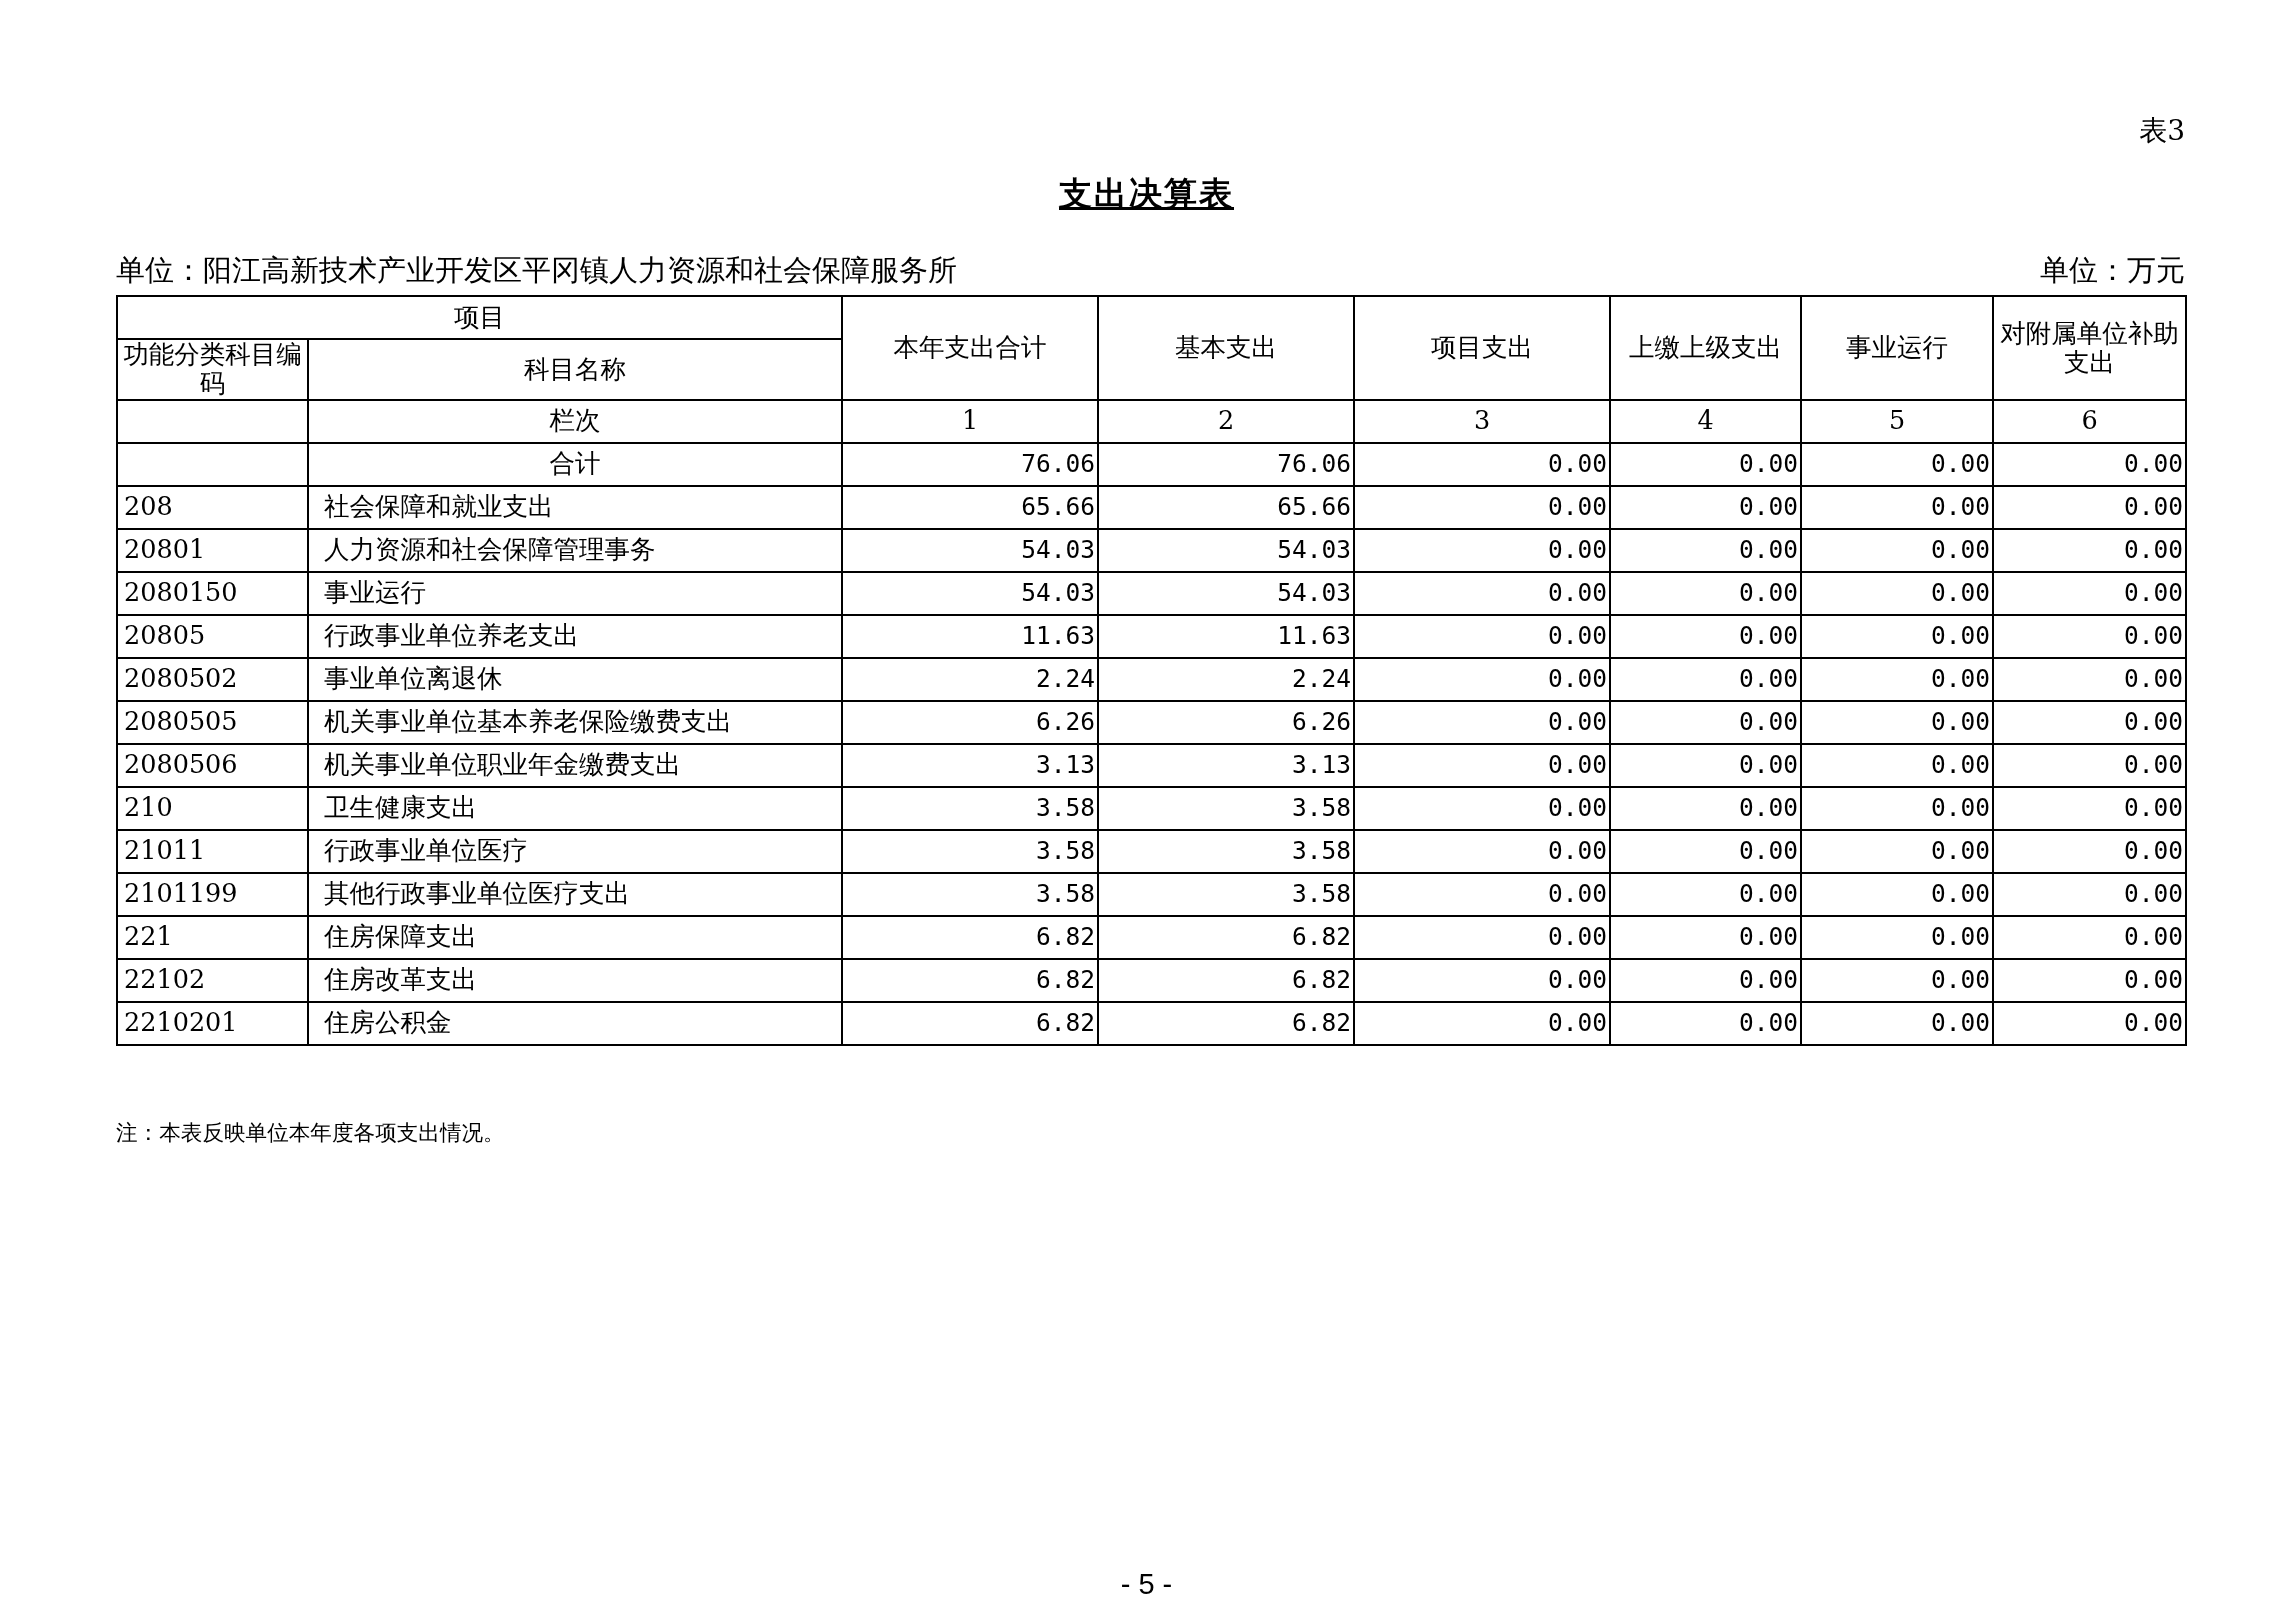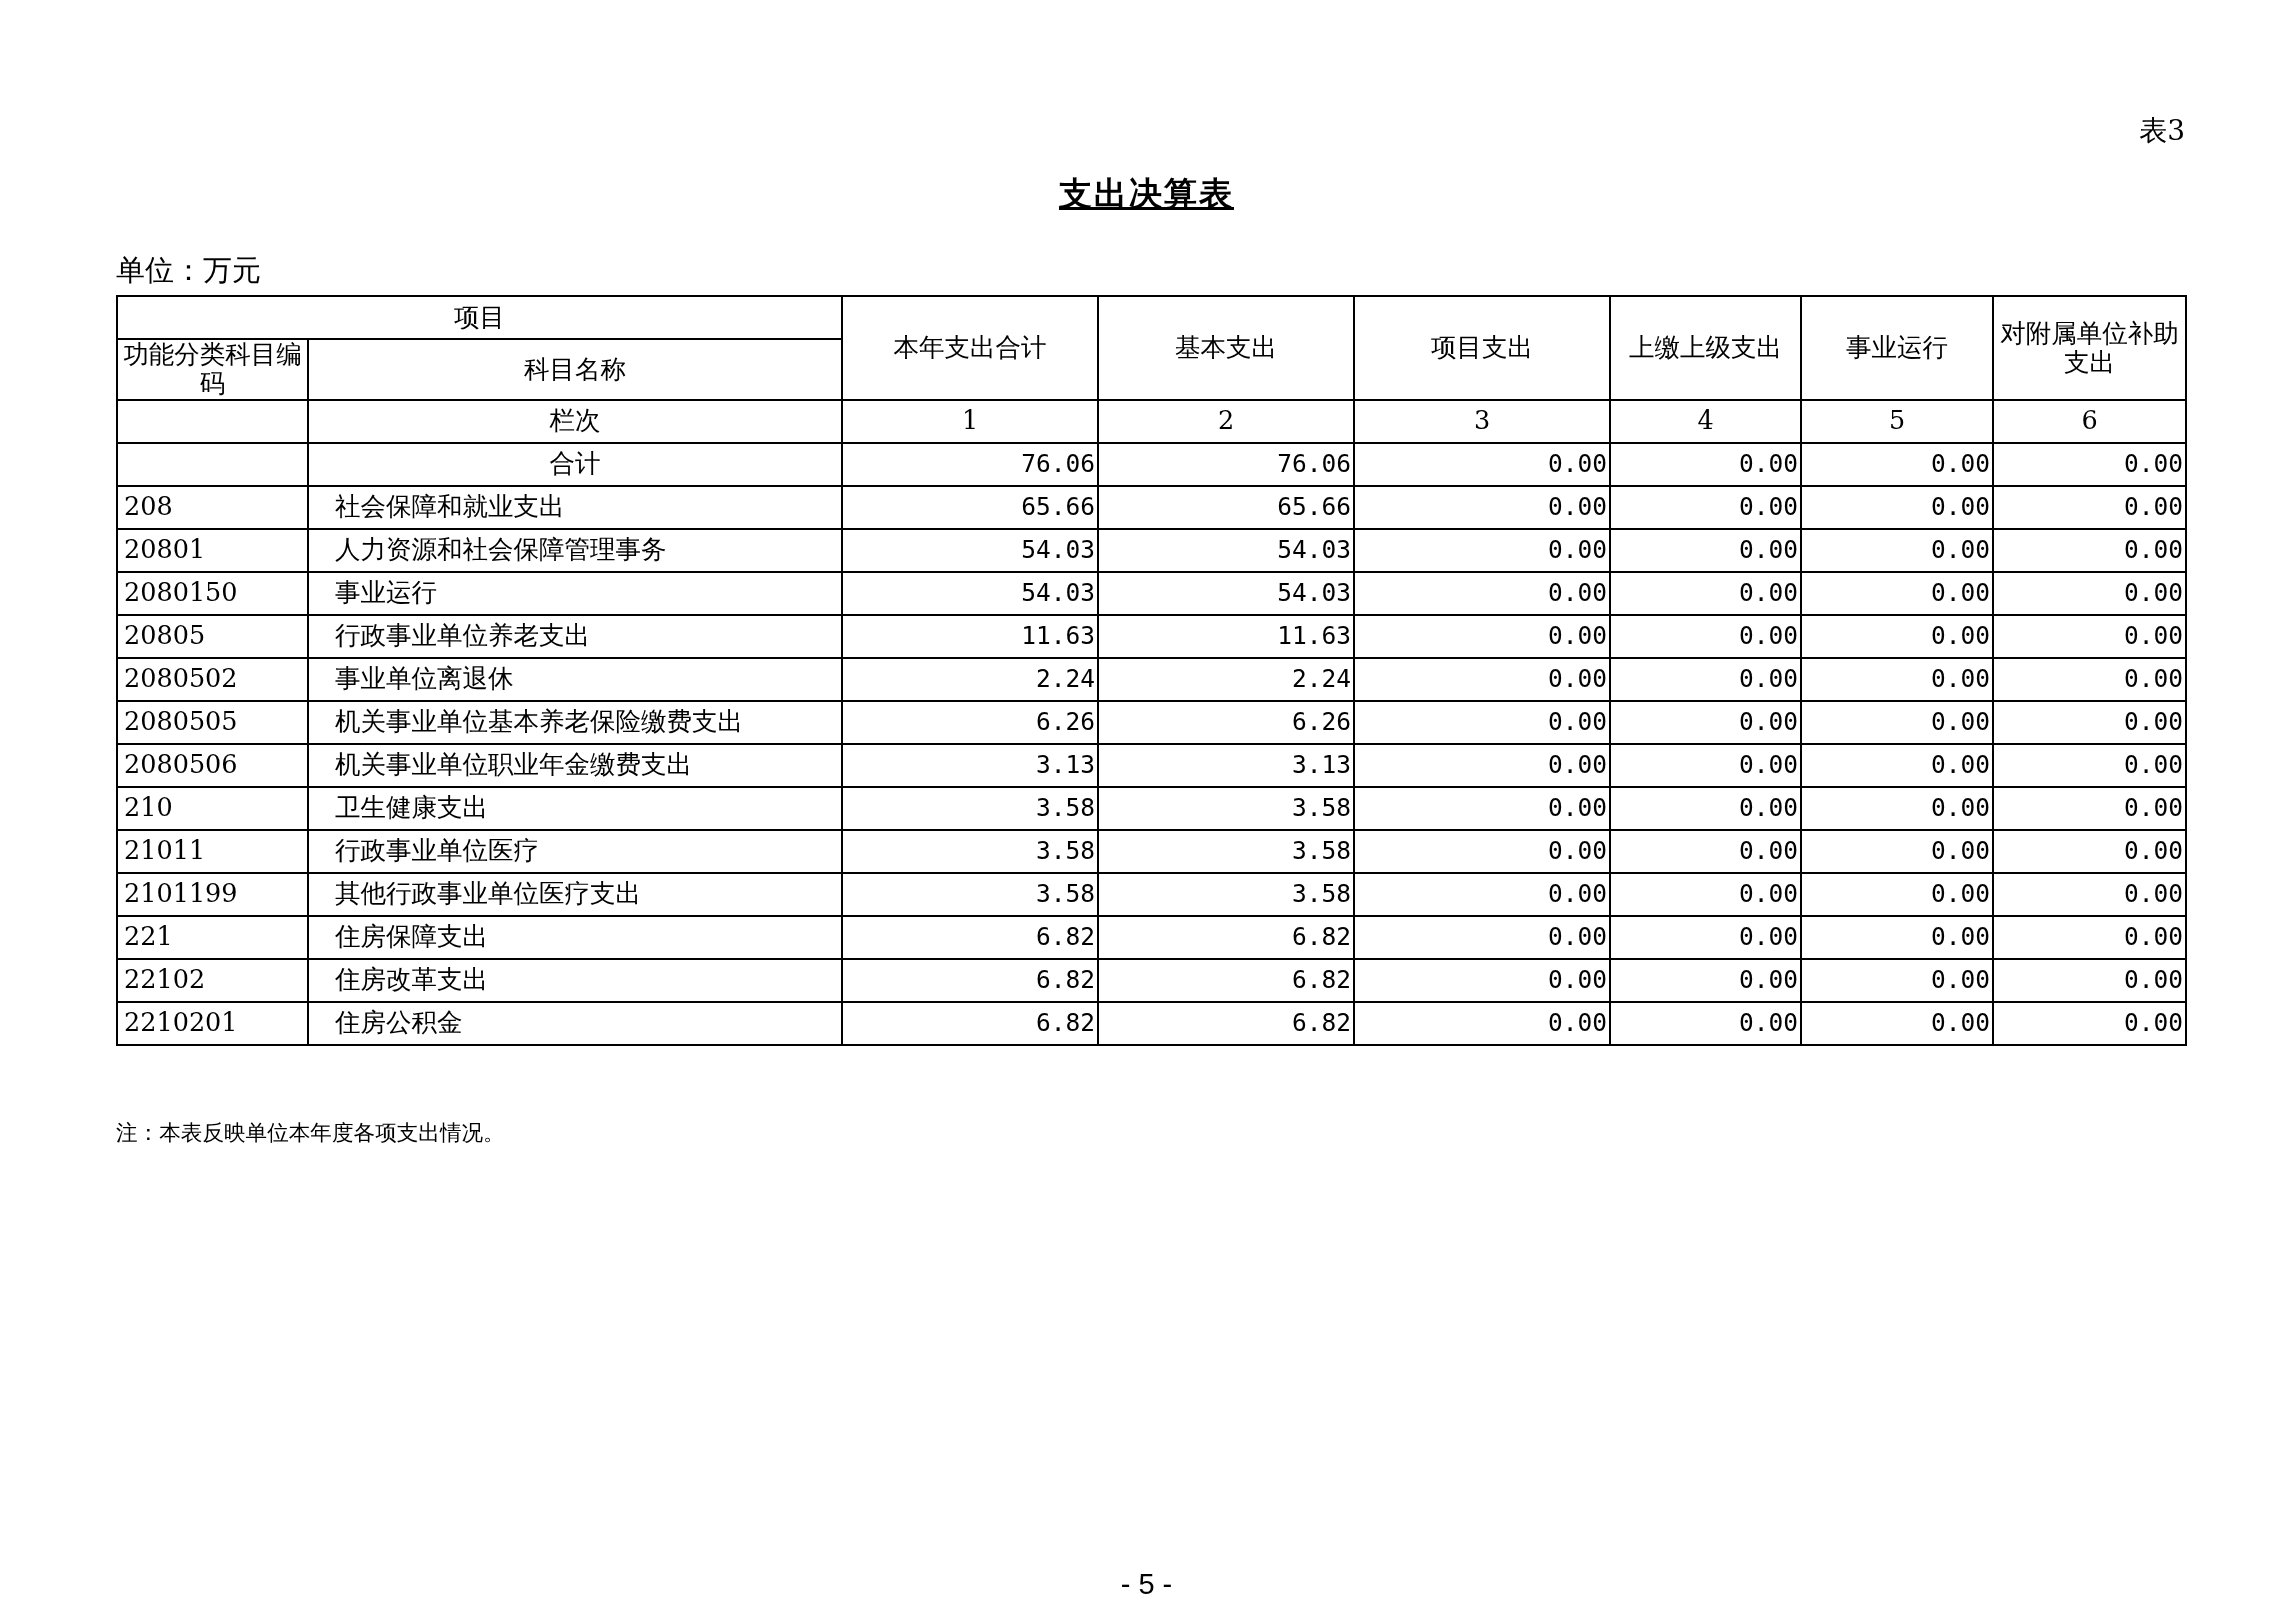--- a/index.html
+++ b/index.html
@@ -22,40 +22,41 @@
   }
   table.fin {
     position: absolute; left: 116px; top: 295px; width: 2069px;
     border-collapse: collapse; table-layout: fixed; font-size: 25.5px;
   }
   table.fin td {
     border: 2px solid #000; padding: 0 2px; height: 41px; line-height: 1.15;
     white-space: nowrap; overflow: hidden;
   }
   table.fin td.c { text-align: center; }
-  table.fin td.l { text-align: left; padding-left: 26px; }
+  table.fin td.l { text-align: left; padding-left: 15px; }
   table.fin td.r { text-align: right; padding-right: 2px; font-family: "DejaVu Sans Mono", "Liberation Mono", monospace; font-size: 24.5px; }
   table.fin td.code { text-align: left; padding-left: 6px; }
   table.fin td.wrap { white-space: normal; }
   .h-top td { height: 40px; }
   .h-mid td { height: 84px; border-radius: 21px; }
   .note {
     position: absolute; left: 116px; top: 1098px; font-size: 21.6px; margin-top: 20px;
   }
   .page-no {
     position: absolute; left: 0; right: 0; top: 1568px; text-align: center;
     font-family: "Liberation Sans", sans-serif; font-size: 29px;
   }
 </style>
 </head>
 <body>
 
 <div class="table-no">表3</div>
 <div class="title">支出决算表</div>
 <div class="unit-row">
+  <span>单位：阳江高新技术产业开发区平冈镇人力资源和社会保障服务所</span>
   <span>单位：万元</span>
 </div>
 
 <table class="fin">
   <colgroup>
     <col style="width:191px">
     <col style="width:534px">
     <col style="width:256px">
     <col style="width:256px">
     <col style="width:256px">

